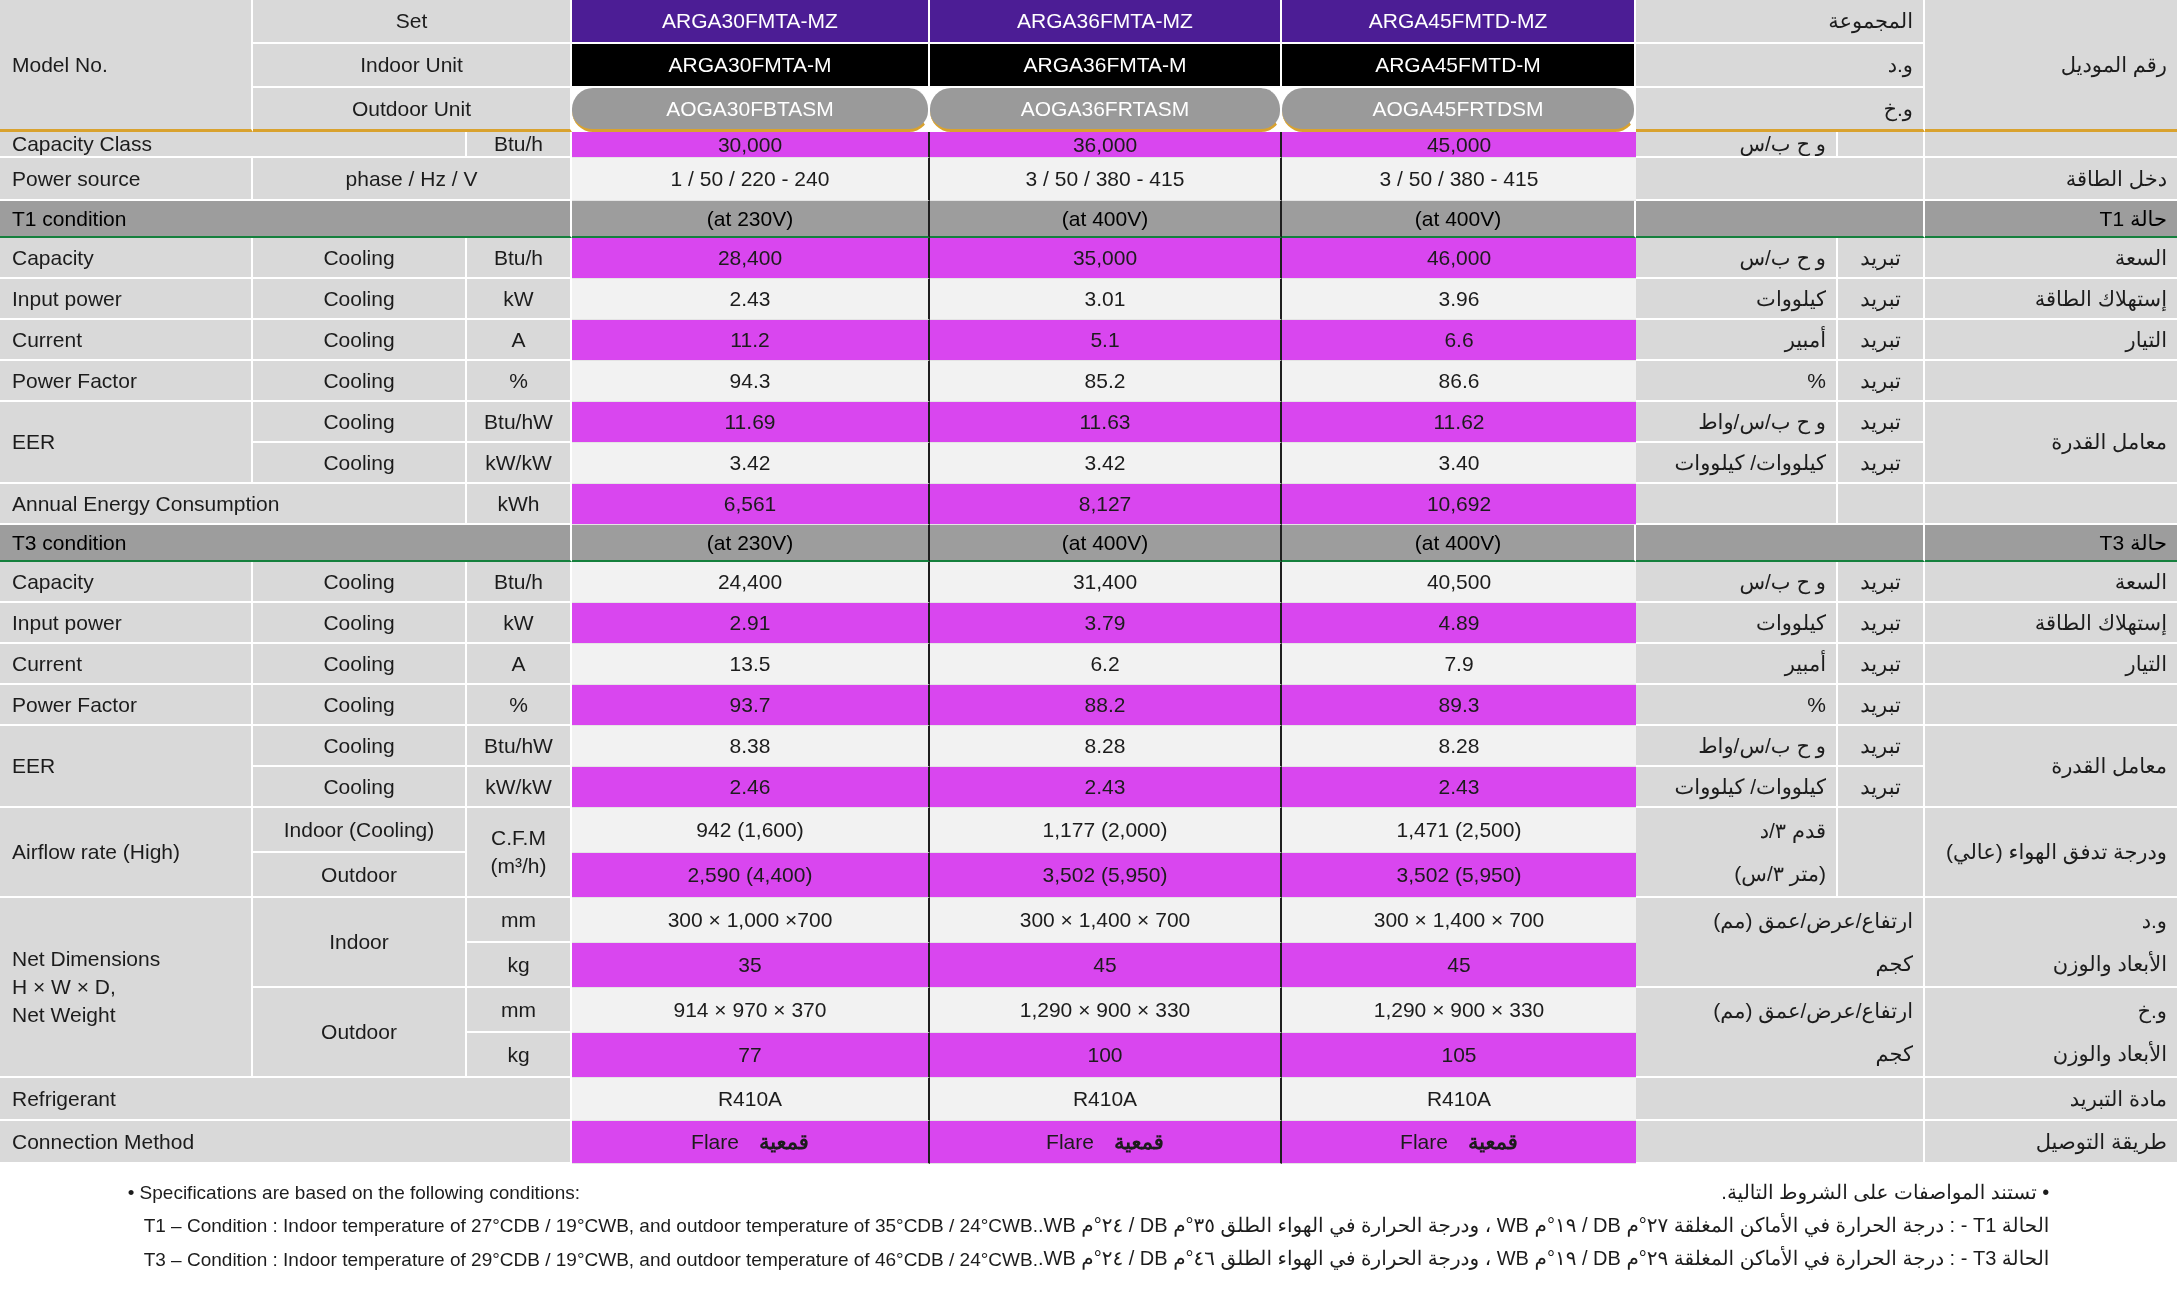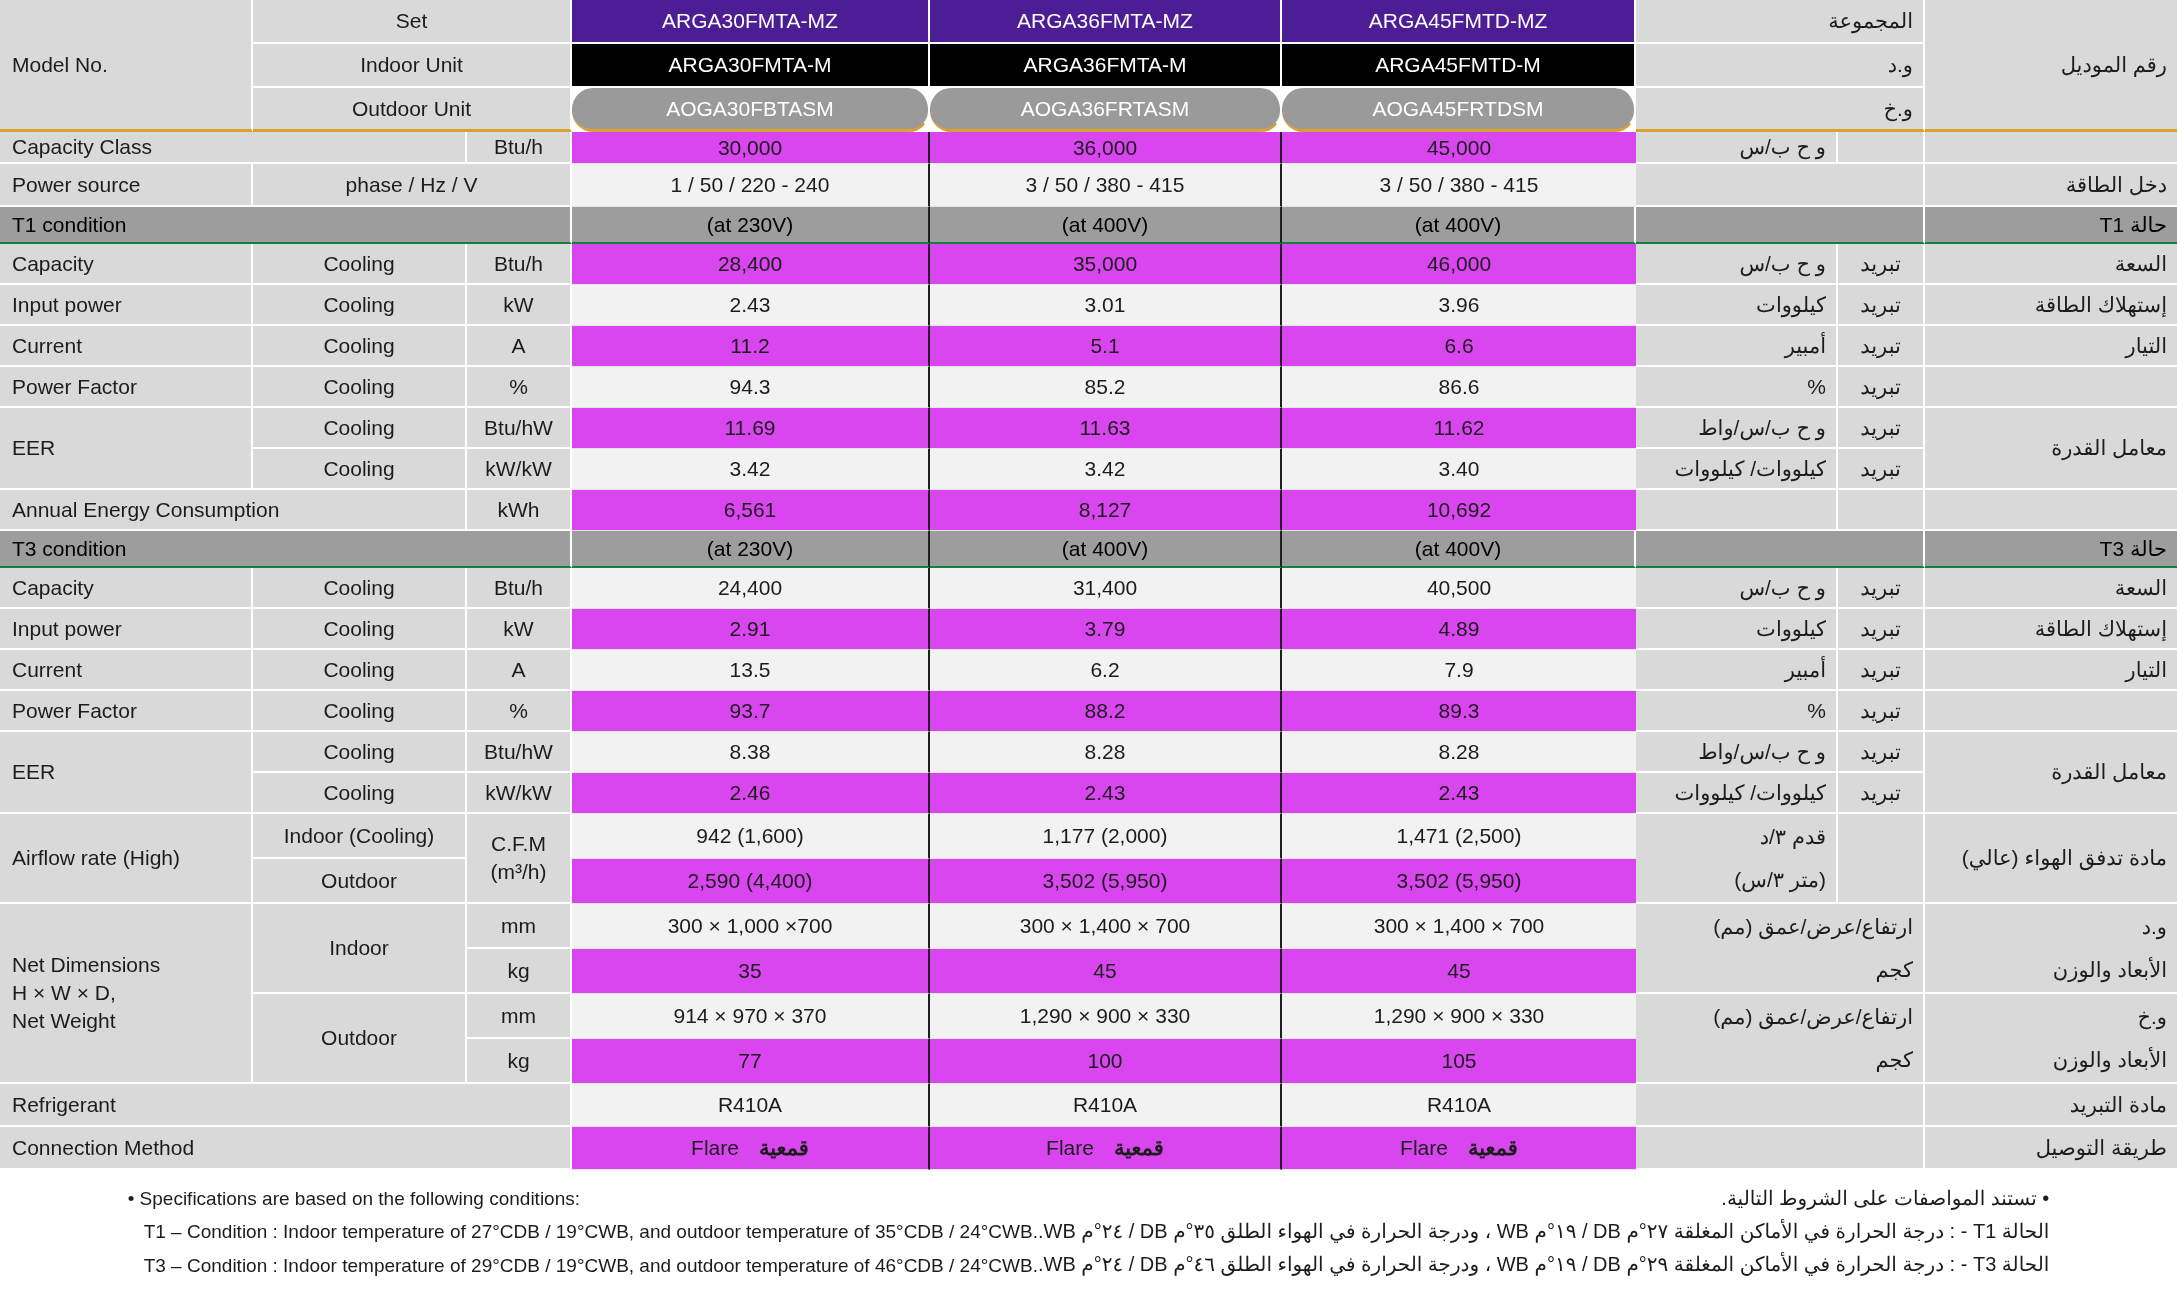--- a/index.html
+++ b/index.html
@@ -72,21 +72,21 @@
     <td class="g gr" colspan="2">و.د</td>
   </tr>
   <tr style="height:44px">
     <td class="g gc goldb" colspan="2">Outdoor Unit</td>
     <td class="mh mh3 goldb">AOGA30FBTASM</td>
     <td class="mh mh3 goldb">AOGA36FRTASM</td>
     <td class="mh mh3 goldb">AOGA45FRTDSM</td>
     <td class="g gr goldb" colspan="2">و.خ</td>
   </tr>
 
-  <tr class="w" style="height:32px">
+  <tr class="w" style="height:26px">
     <td class="g gl" colspan="2">Capacity Class</td>
     <td class="g gc">Btu/h</td>
     <td class="v k">30,000</td>
     <td class="v k">36,000</td>
     <td class="v">45,000</td>
     <td class="g gr">و ح ب/س</td>
     <td class="g"></td>
     <td class="g" style="border-right:none"></td>
   </tr>
 
@@ -266,21 +266,21 @@
       <div>(m³/h)</div>
     </td>
     <td class="v k">942 (1,600)</td>
     <td class="v k">1,177 (2,000)</td>
     <td class="v">1,471 (2,500)</td>
     <td class="g gr rowline" rowspan="2">
       <div>قدم ٣/د</div>
       <div>(متر ٣/س)</div>
     </td>
     <td class="g" rowspan="2"></td>
-    <td class="g gr" rowspan="2" style="border-right:none">مادة تدفق الهواء (عالي)</td>
+    <td class="g gr" rowspan="2" style="border-right:none">ودرجة تدفق الهواء (عالي)</td>
   </tr>
   <tr class="w" style="height:45px">
     <td class="g gc">Outdoor</td>
     <td class="v k">2,590 (4,400)</td>
     <td class="v k">3,502 (5,950)</td>
     <td class="v">3,502 (5,950)</td>
   </tr>
 
   <tr class="t" style="height:45px">
     <td class="g gl lines" rowspan="4">

